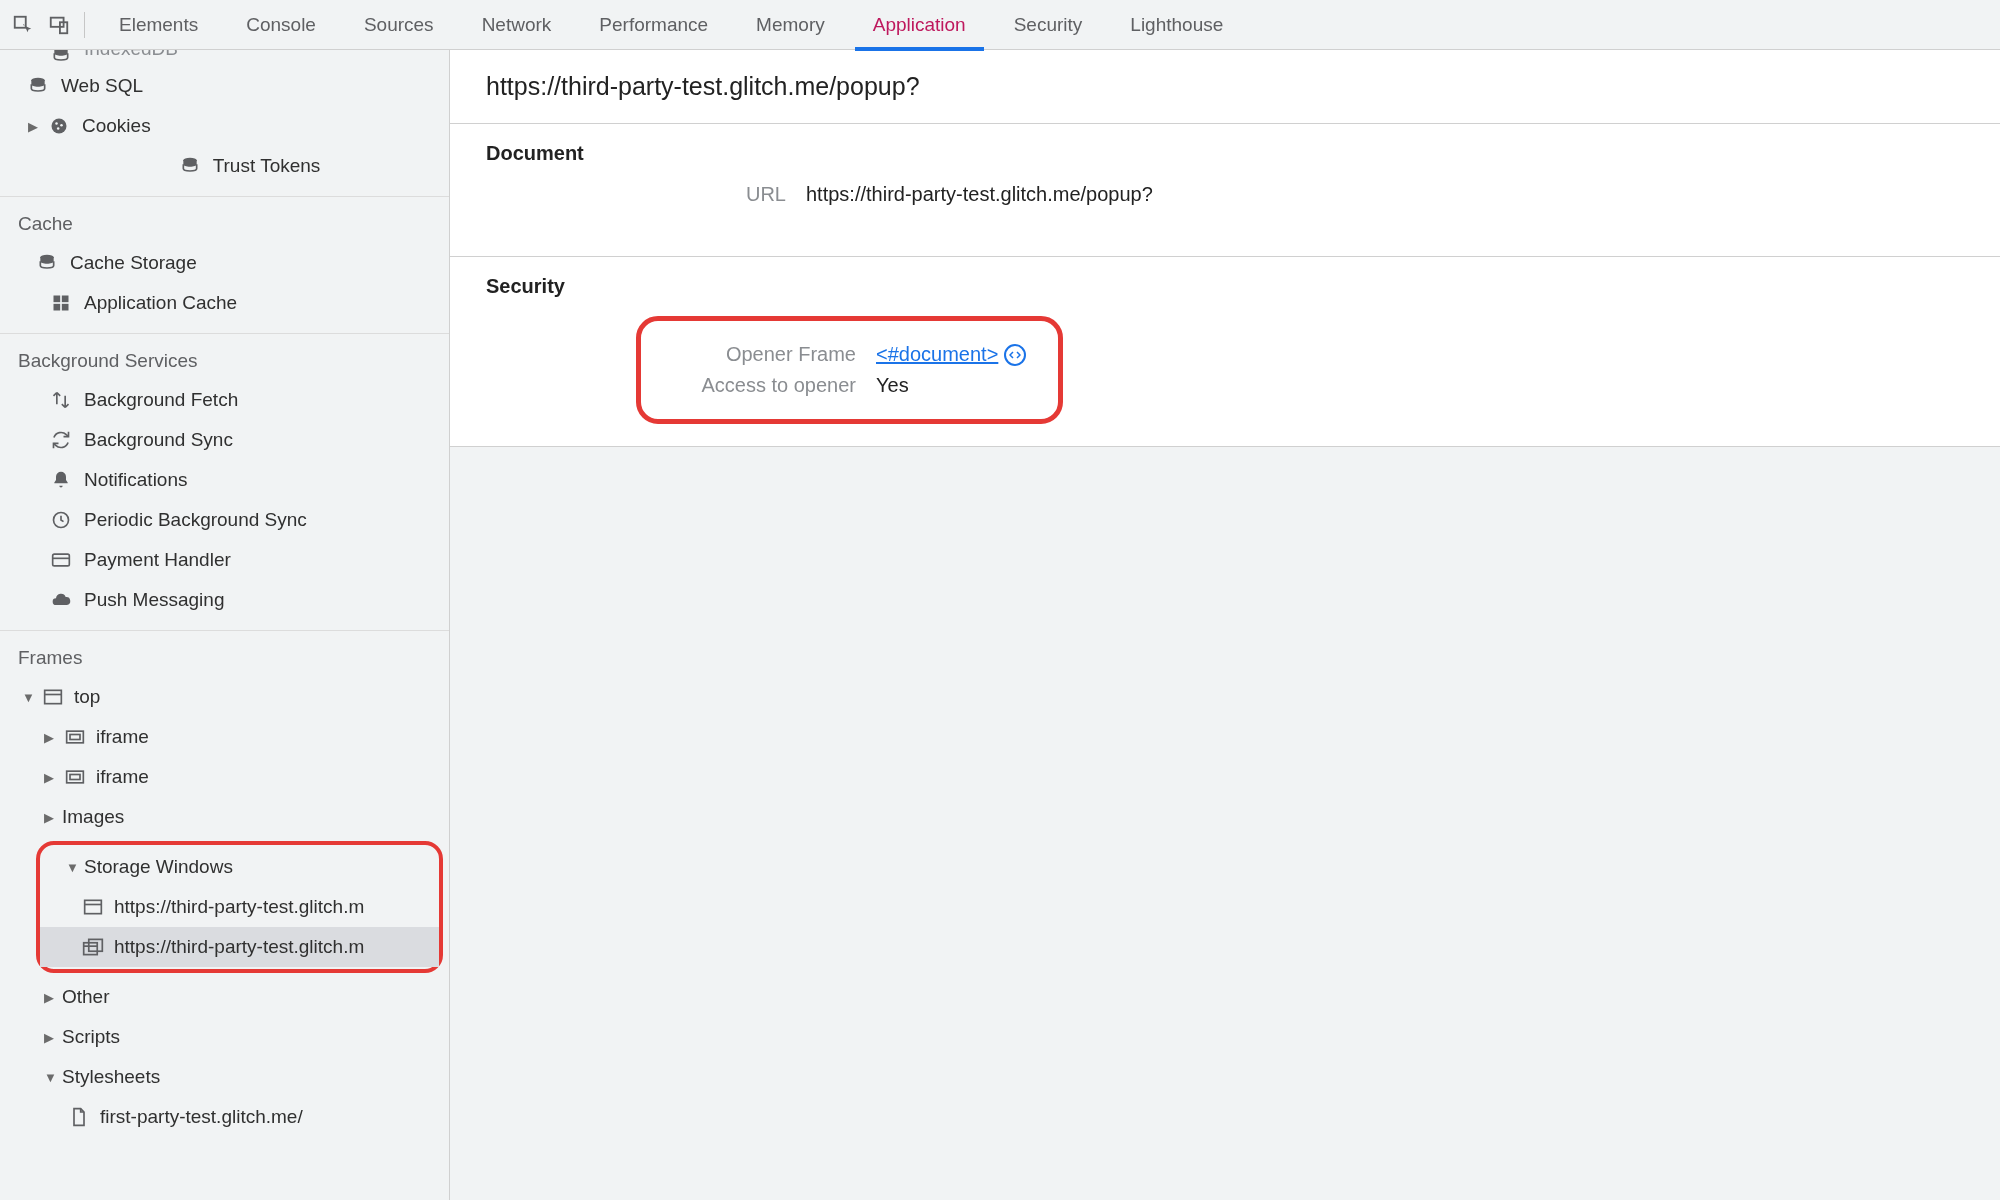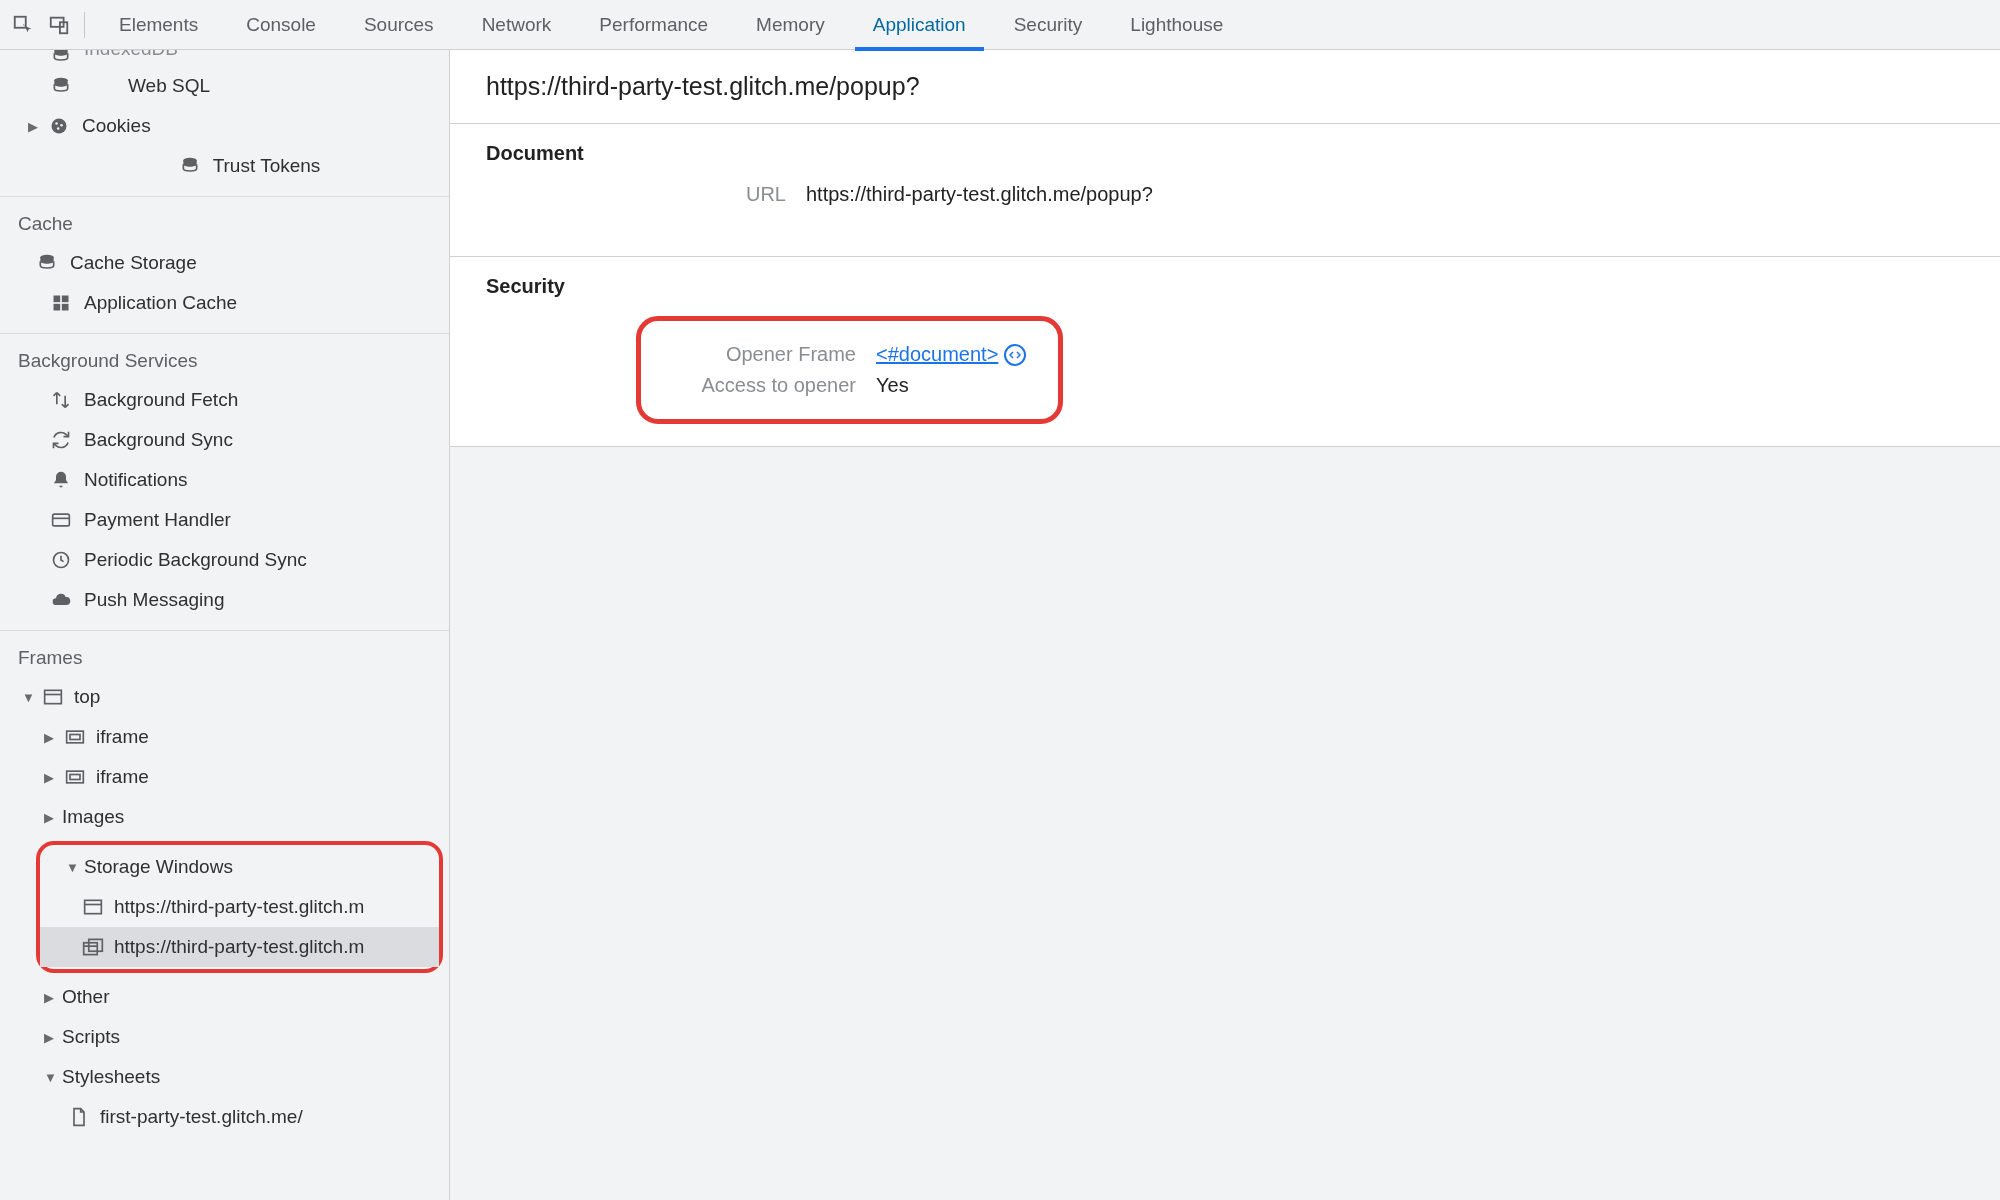--- a/index.html
+++ b/index.html
@@ -33,21 +33,21 @@
     background: #c6c6c6;
     margin: 0 10px 0 4px;
   }
   .tab {
     padding: 0 24px;
     line-height: 50px;
     color: #5f6063;
     cursor: default;
   }
   .tab.active {
-    color: #0369a1;
+    color: #be185d;
     position: relative;
   }
   .tab.active::after {
     content: "";
     position: absolute;
     left: 6px; right: 6px; bottom: -1px;
     height: 4px;
     background: #1a73e8;
   }
 
@@ -234,21 +234,21 @@
     <div class="sb-row" style="padding-left:48px;height:22px;margin-top:-6px;">
       <span class="ic">
         <svg width="20" height="20" viewBox="0 0 24 24" fill="currentColor">
             <ellipse cx="12" cy="5" rx="8" ry="3"></ellipse>
             <path d="M4 5v5c0 1.7 3.6 3 8 3s8-1.3 8-3V5"></path>
             <path d="M4 10v5c0 1.7 3.6 3 8 3s8-1.3 8-3v-5" fill="none" stroke="currentColor" stroke-width="2"></path>
           </svg>
       </span>
       <span style="color:#8a8d91;position:relative;top:-6px;">IndexedDB</span>
     </div>
-    <div class="sb-row" style="padding-left:48px;gap:44px;">
+    <div class="sb-row" style="padding-left:25px;">
       <span class="ic">
         <svg width="20" height="20" viewBox="0 0 24 24" fill="currentColor">
             <ellipse cx="12" cy="5" rx="8" ry="3"></ellipse>
             <path d="M4 5v5c0 1.7 3.6 3 8 3s8-1.3 8-3V5"></path>
             <path d="M4 10v5c0 1.7 3.6 3 8 3s8-1.3 8-3v-5" fill="none" stroke="currentColor" stroke-width="2"></path>
           </svg>
       </span>
       <span>Web SQL</span>
     </div>
     <div class="sb-row" style="padding-left:28px;">
@@ -324,34 +324,34 @@
       <span class="ic">
         <svg width="20" height="20" viewBox="0 0 24 24" fill="currentColor">
             <path d="M12 2a6 6 0 00-6 6v4l-2 3v1h16v-1l-2-3V8a6 6 0 00-6-6zM10 19a2 2 0 104 0h-4z"></path>
           </svg>
       </span>
       <span>Notifications</span>
     </div>
     <div class="sb-row" style="padding-left:48px;">
       <span class="ic">
         <svg width="20" height="20" viewBox="0 0 24 24" fill="none" stroke="currentColor" stroke-width="2">
+            <circle cx="12" cy="12" r="9"></circle>
+            <path d="M12 7v5l3 2"></path>
+          </svg>
+      </span>
+      <span>Periodic Background Sync</span>
+    </div>
+    <div class="sb-row" style="padding-left:48px;">
+      <span class="ic">
+        <svg width="20" height="20" viewBox="0 0 24 24" fill="none" stroke="currentColor" stroke-width="2">
             <rect x="2" y="5" width="20" height="14" rx="2"></rect>
             <line x1="2" y1="10" x2="22" y2="10"></line>
           </svg>
       </span>
       <span>Payment Handler</span>
-    </div>
-    <div class="sb-row" style="padding-left:48px;">
-      <span class="ic">
-        <svg width="20" height="20" viewBox="0 0 24 24" fill="none" stroke="currentColor" stroke-width="2">
-            <circle cx="12" cy="12" r="9"></circle>
-            <path d="M12 7v5l3 2"></path>
-          </svg>
-      </span>
-      <span>Periodic Background Sync</span>
     </div>
     <div class="sb-row" style="padding-left:48px;">
       <span class="ic">
         <svg width="20" height="20" viewBox="0 0 24 24" fill="currentColor">
             <path d="M19 18H6a4 4 0 010-8 6 6 0 0111.6-1.5A4.5 4.5 0 0119 18z"></path>
           </svg>
       </span>
       <span>Push Messaging</span>
     </div>
 

